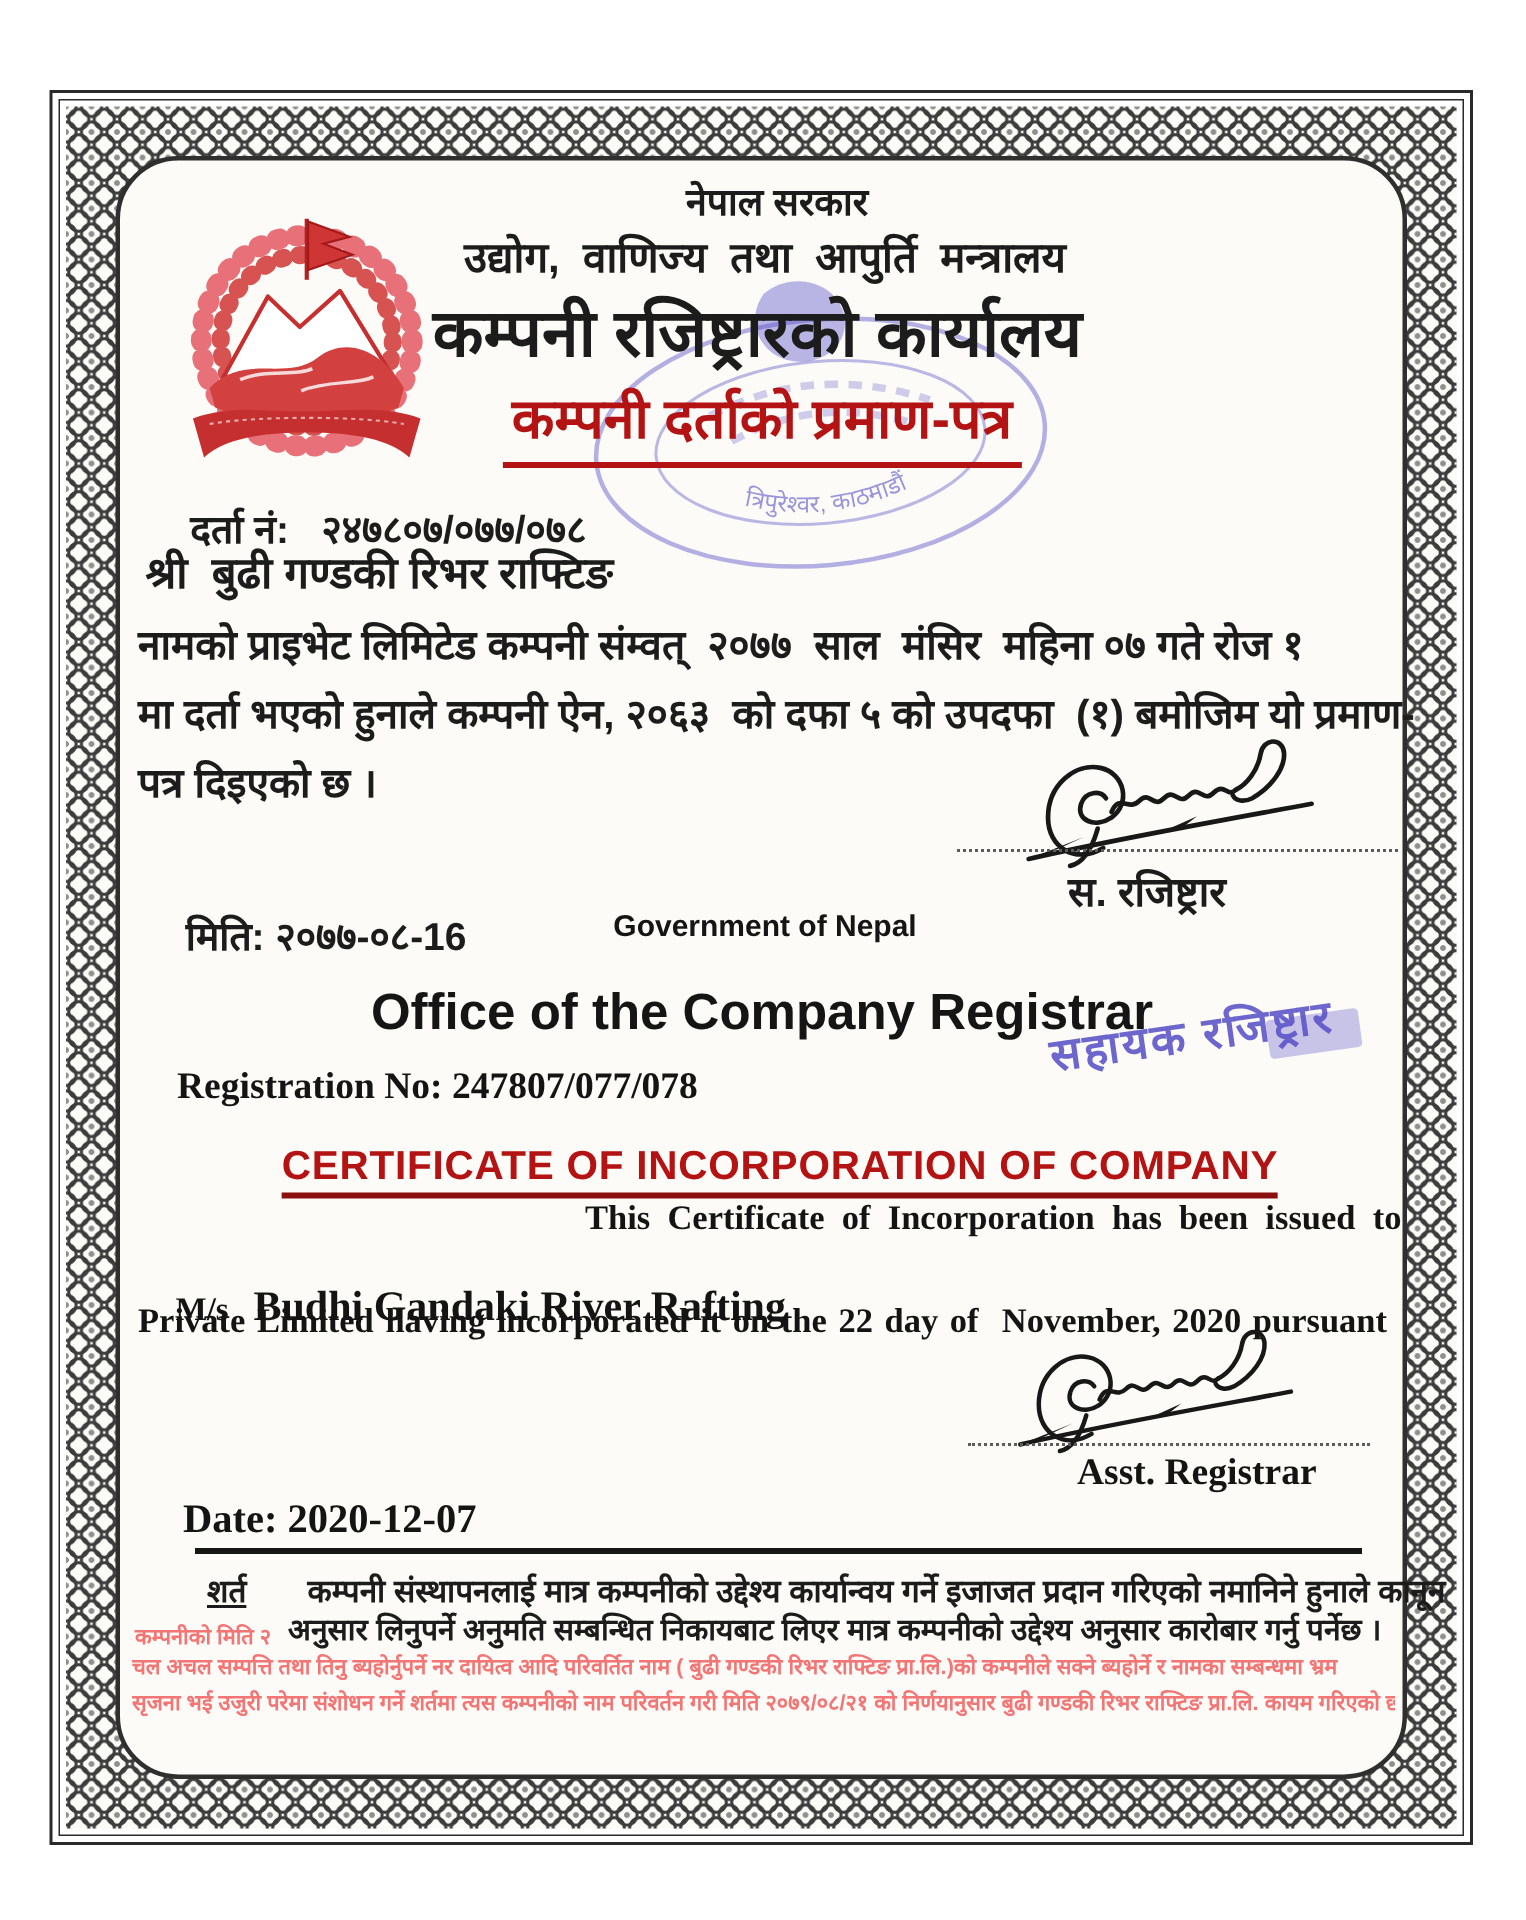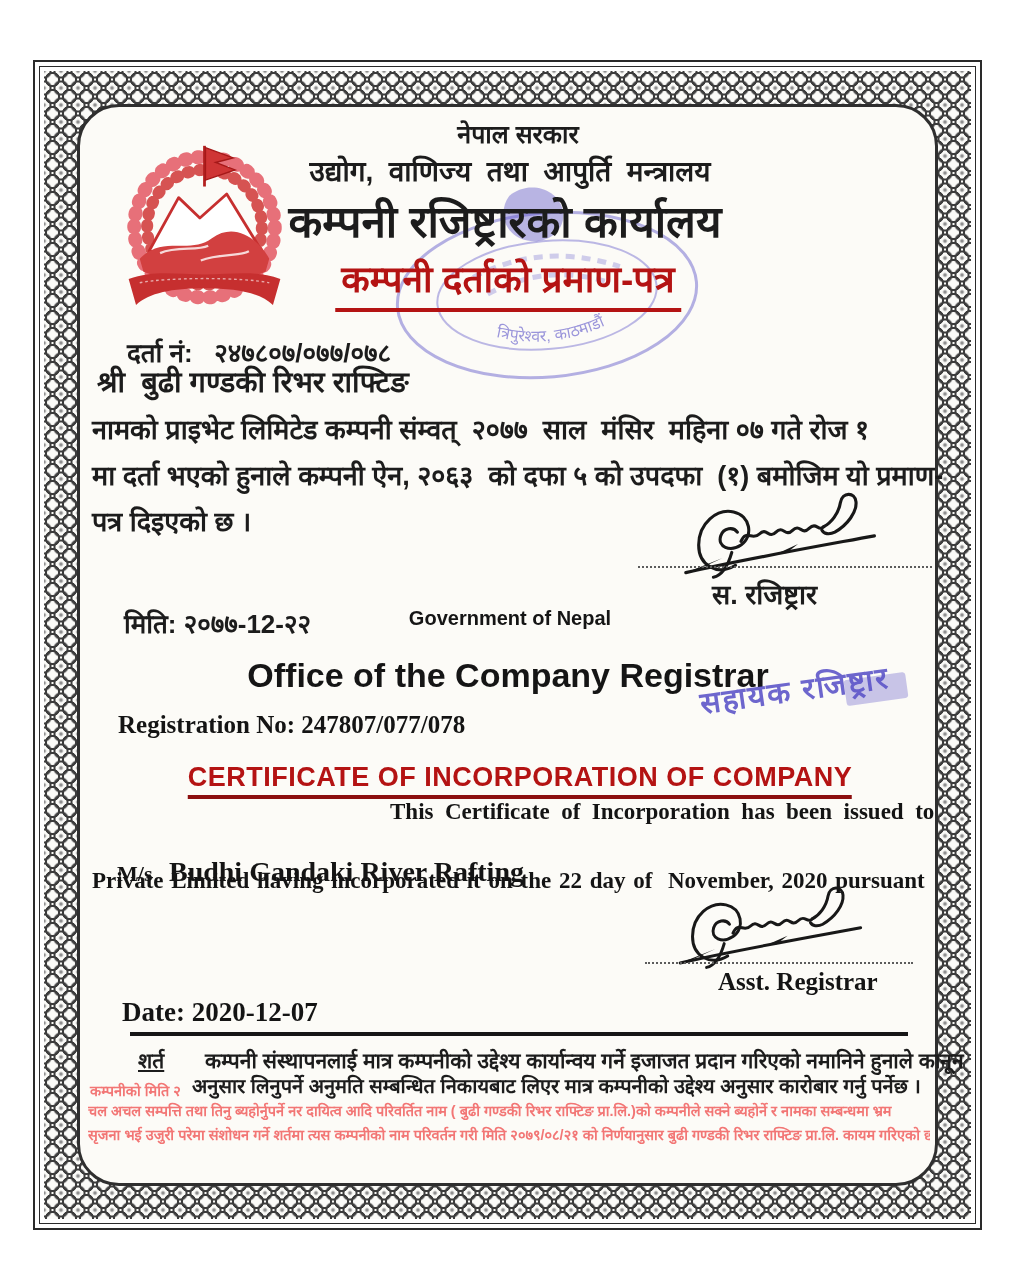--- a/index.html
+++ b/index.html
@@ -102,21 +102,21 @@
       <path d="M160,42 C168,38 176,28 178,16 C180,4 194,4 195,15 C196,26 186,40 172,48 C166,51 160,50 158,46"></path>
       <path d="M10,92 C70,78 150,64 215,52"></path>
     </g>
     <path d="M10,92 L50,76 L22,89 Z" fill="#181818"></path>
     <path d="M112,70 l20,-9 -13,10 z" fill="#181818"></path>
   </svg>
   <div class="dotline" style="left:638px;top:566px;width:294px;"></div>
   <div class="abs np" style="left:712px;top:575px;font-size:27px;">स. रजिष्ट्रार</div>
 
   <div class="abs np" style="left:95px;top:574px;font-size:26px;">
-    <span>मिति:</span><span> </span><span>२०७७-12-२२</span>
+    <span>मिति:</span><span> </span><span>२०७७-०८-16</span>
   </div>
 
   <div class="abs ctr en-sans" style="left:510px;top:607px;font-size:20px;">Government of Nepal</div>
   <div class="abs ctr en-sans" style="left:508px;top:656px;font-size:34px;">Office of the Company Registrar</div>
   <div class="abs en-serif" style="left:93px;top:683px;font-size:25px;">
     <span>Registration No:</span><span> </span><span>247807/077/078</span>
   </div>
 
   <div class="abs np stamp-text" style="left:703px;top:682px;font-size:30px;transform:rotate(-8deg);transform-origin:left bottom;">सहायक रजिष्ट्रार</div>
   <div class="stamp-blot" style="left:845px;top:676px;width:62px;height:26px;transform:rotate(-8deg);"></div>

